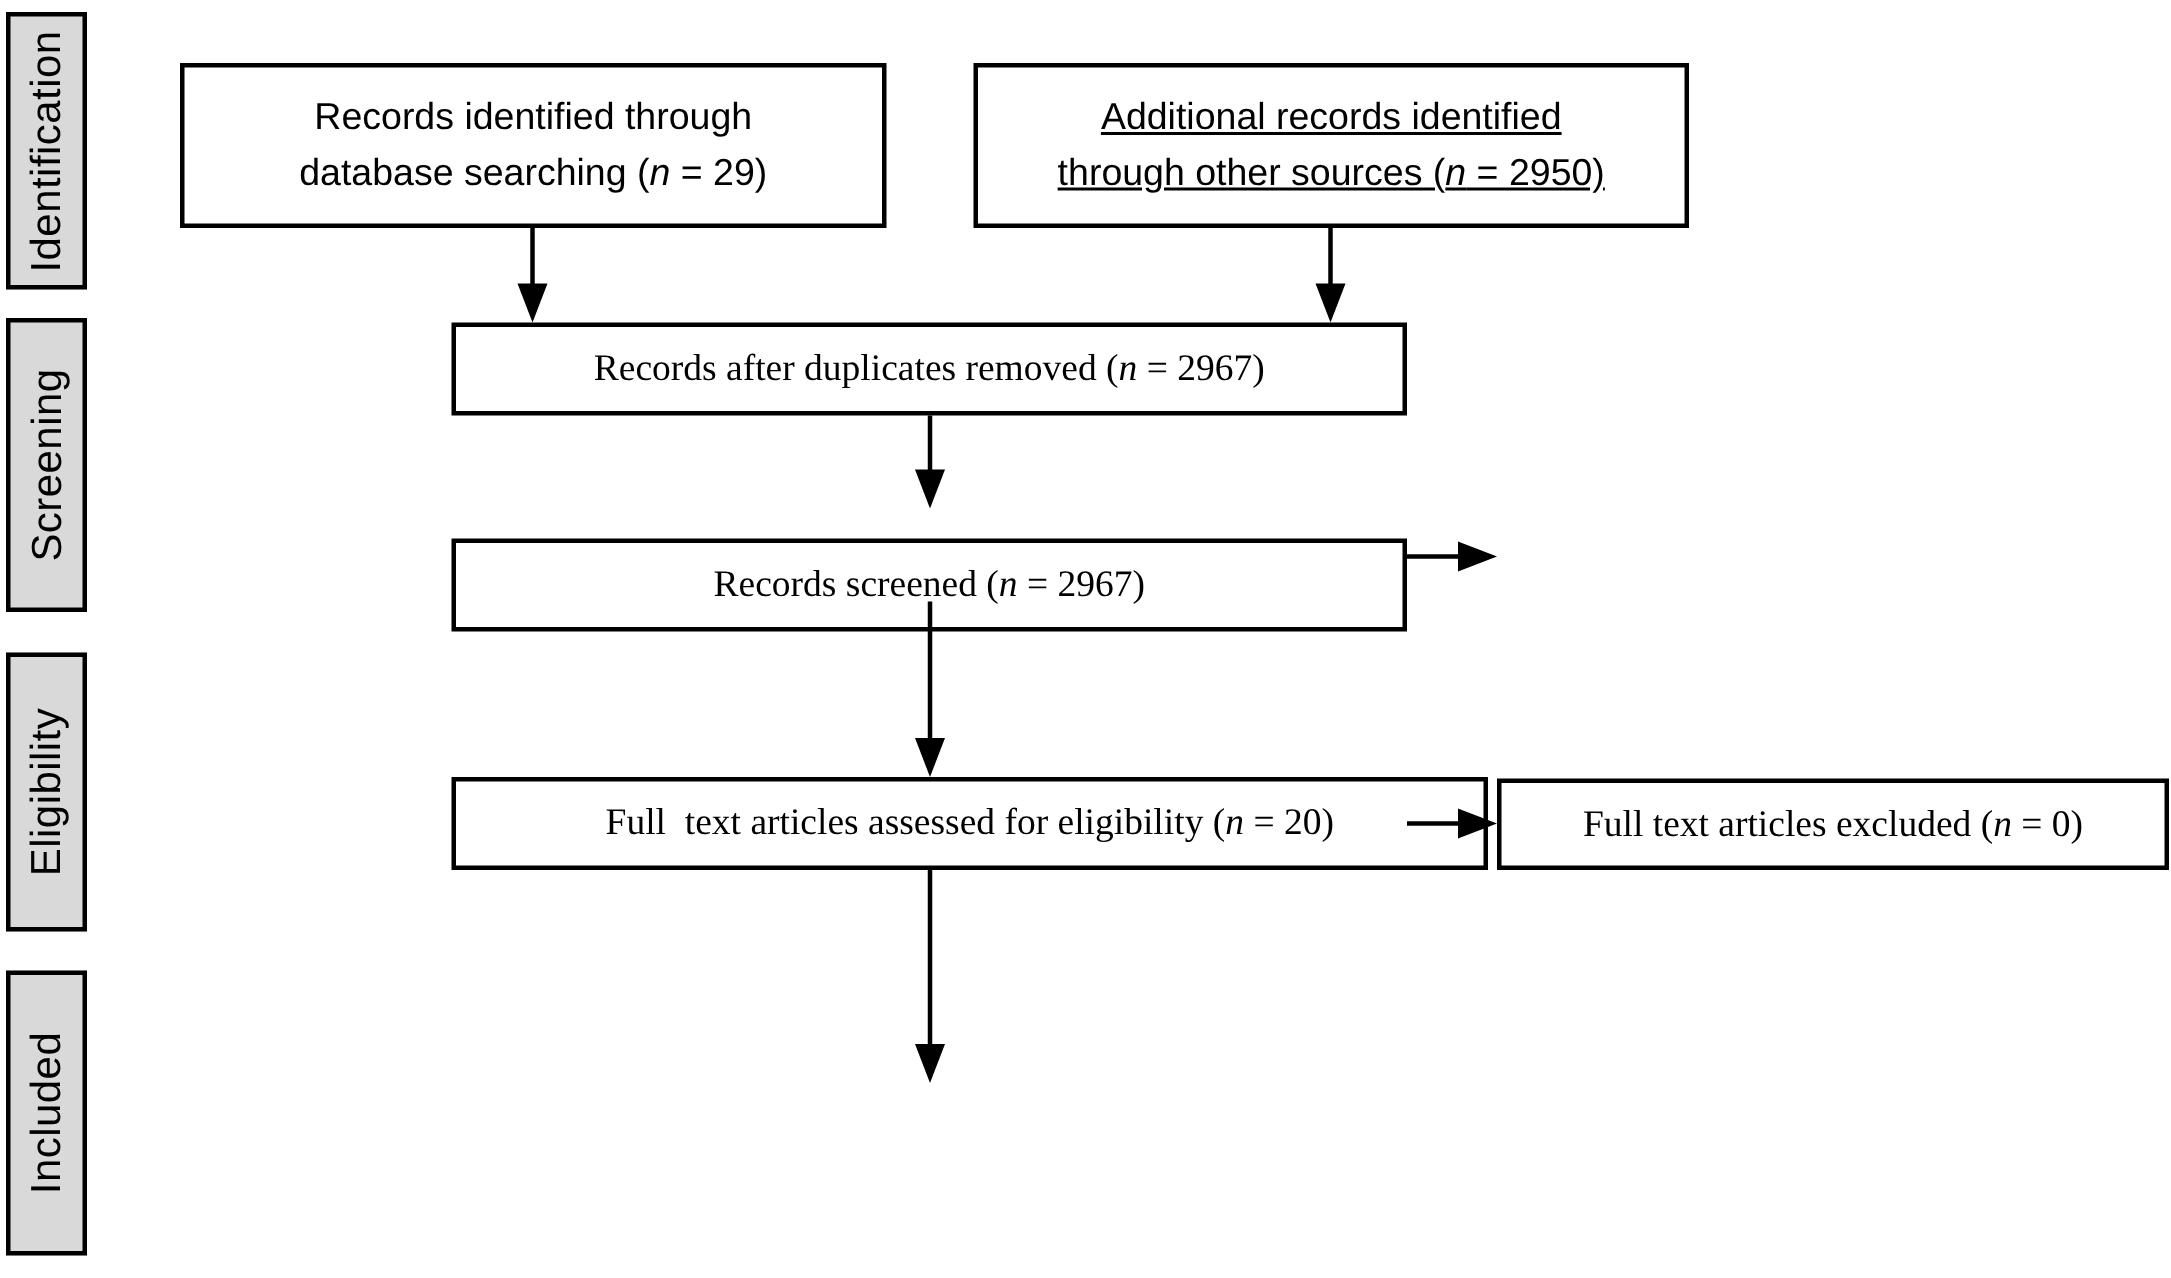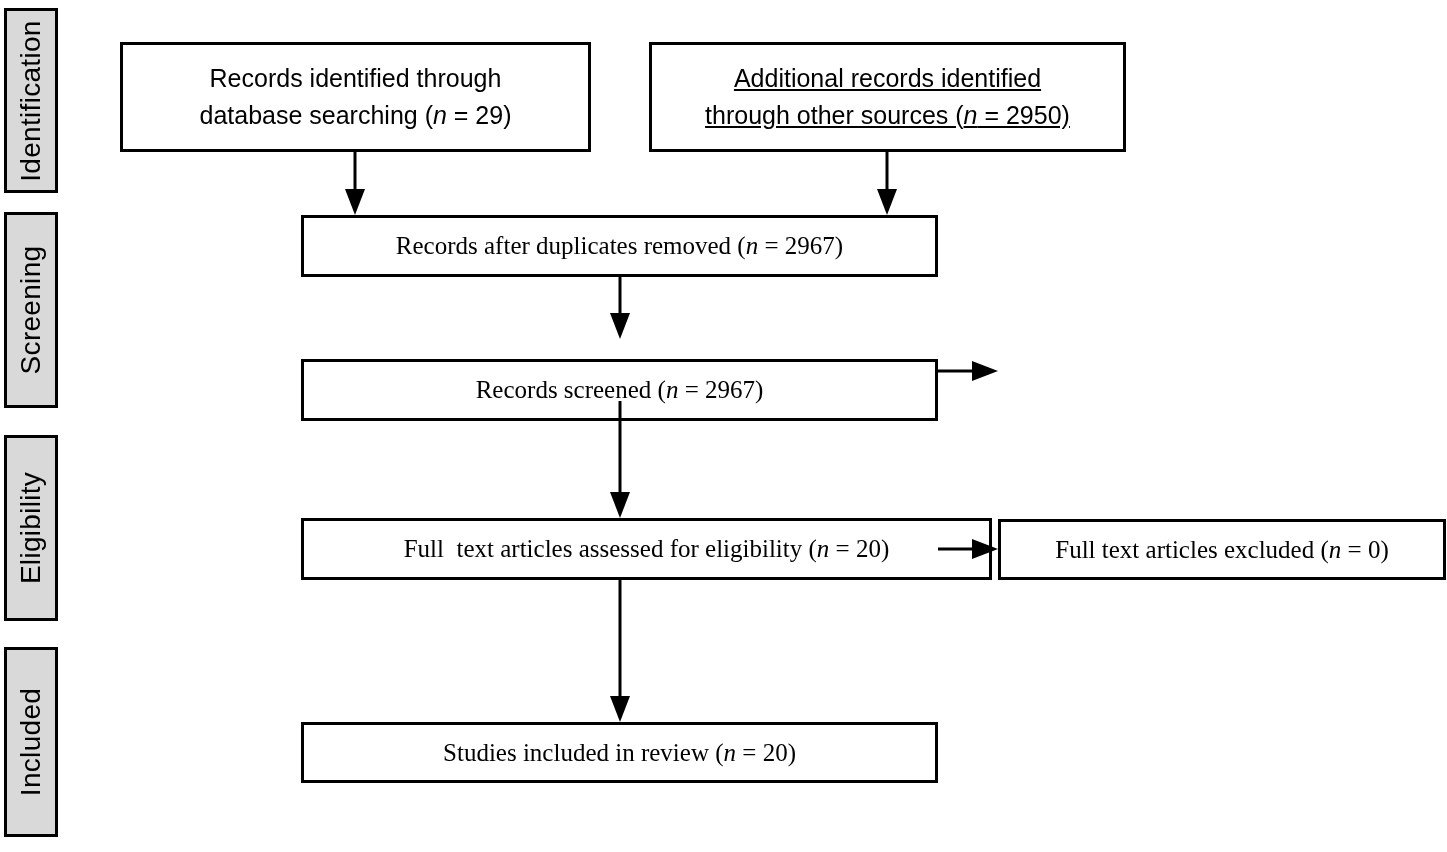--- a/index.html
+++ b/index.html
@@ -101,23 +101,20 @@
   </div>
   <div class="fbox single" id="box-screened">
     <div class="txt">Records screened (<i>n</i>&nbsp;=&nbsp;2967)</div>
   </div>
   <div class="fbox single" id="box-fulltext-assessed">
     <div class="txt">Full&nbsp; text articles assessed for eligibility (<i>n</i>&nbsp;=&nbsp;20)</div>
   </div>
   <div class="fbox single" id="box-fulltext-excluded">
     <div class="txt">Full text articles excluded (<i>n</i>&nbsp;=&nbsp;0)</div>
   </div>
-  <div class="fbox single" id="box-studies-included">
-    <div class="txt">Studies included in review (<i>n</i>&nbsp;=&nbsp;20)</div>
-  </div>
 
   <svg class="arrows" viewBox="0 0 1447 852" aria-hidden="true">
     <g>
       <line x1="355" y1="152" x2="355" y2="193"></line>
       <polygon points="345,189 365,189 355,215"></polygon>
     </g>
     <g>
       <line x1="887" y1="152" x2="887" y2="193"></line>
       <polygon points="877,189 897,189 887,215"></polygon>
     </g>

